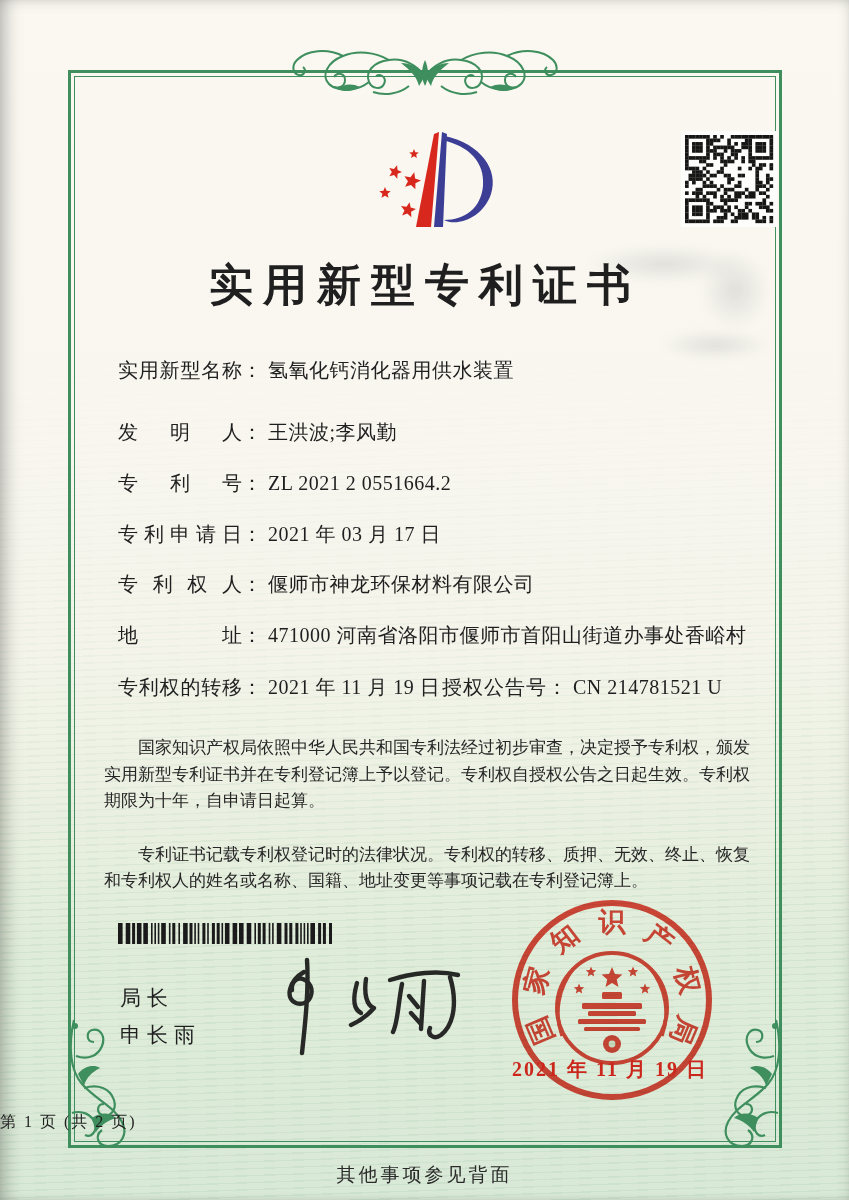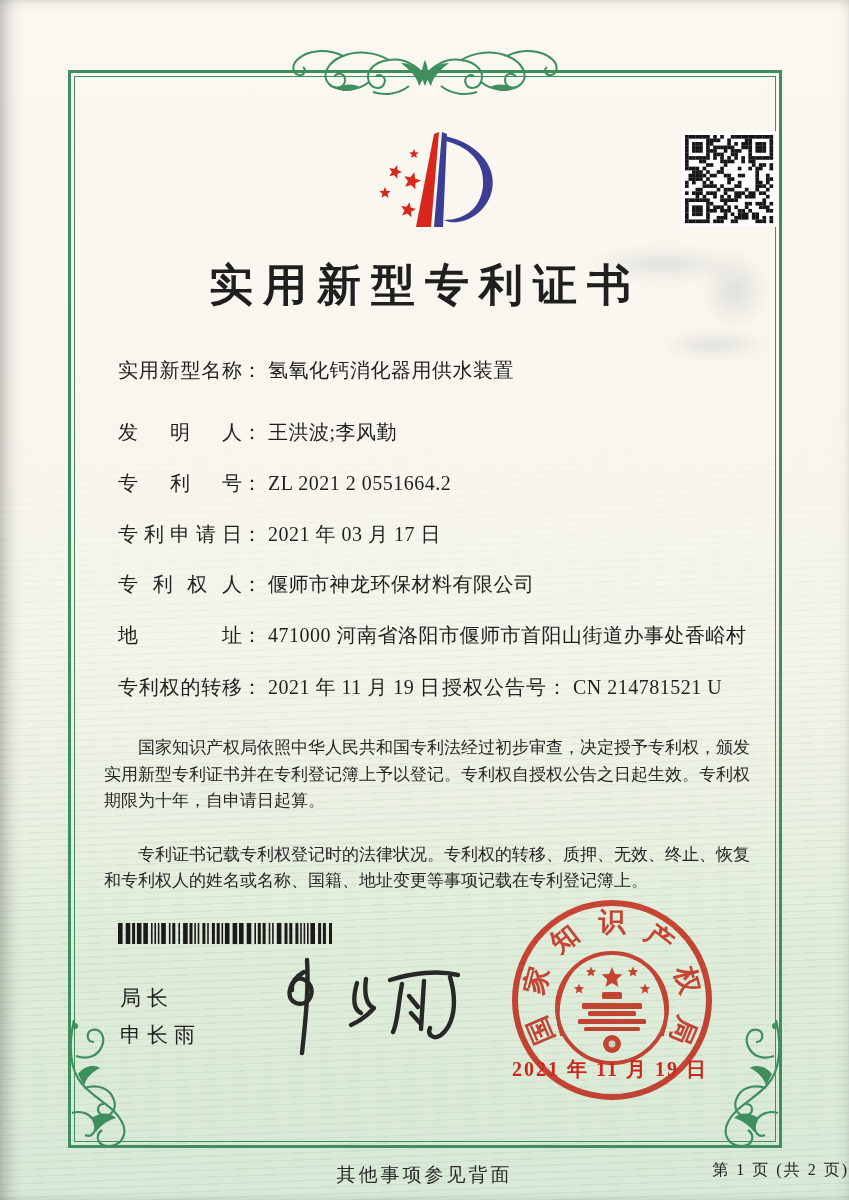--- a/index.html
+++ b/index.html
@@ -47,21 +47,21 @@
   .colon{display:inline-block;margin:0 2px 0 0;}
   .val{margin-left:4px;letter-spacing:.5px;}
   .grant-no{position:absolute;left:324px;top:0;}
   .grant-no .lbl2{letter-spacing:1px;}
   .body-text{position:absolute;left:104px;top:708px;width:646px;font-size:17px;line-height:26.5px;
     text-align:justify;color:#262626;}
   .body-text p{text-indent:2em;margin-top:27px;}
   .officer{position:absolute;left:120px;top:980px;font-size:21px;letter-spacing:6px;line-height:37px;}
   .seal-date{position:absolute;left:512px;top:1056px;font-size:20px;letter-spacing:2px;
     color:var(--date-red);font-weight:600;}
-  .page-info{position:absolute;left:0;top:1160px;width:849px;text-align:right;font-size:16px;letter-spacing:2px;}
+  .page-info{position:absolute;left:0;top:1112px;width:849px;text-align:left;font-size:16px;letter-spacing:2px;}
   .back-note{position:absolute;left:0;top:1162px;width:849px;text-align:center;font-size:19px;letter-spacing:3px;color:#2a2a2a;}
   svg{display:block;overflow:visible;}
   .abs{position:absolute;}
   #seal-svg{mix-blend-mode:multiply;opacity:.92;}
   #seal-ring text{fill:var(--seal-red);font-size:27px;font-weight:700;text-anchor:middle;dominant-baseline:middle;
     font-family:"Liberation Serif",serif;}
 </style>
 </head>
 <body>
 

